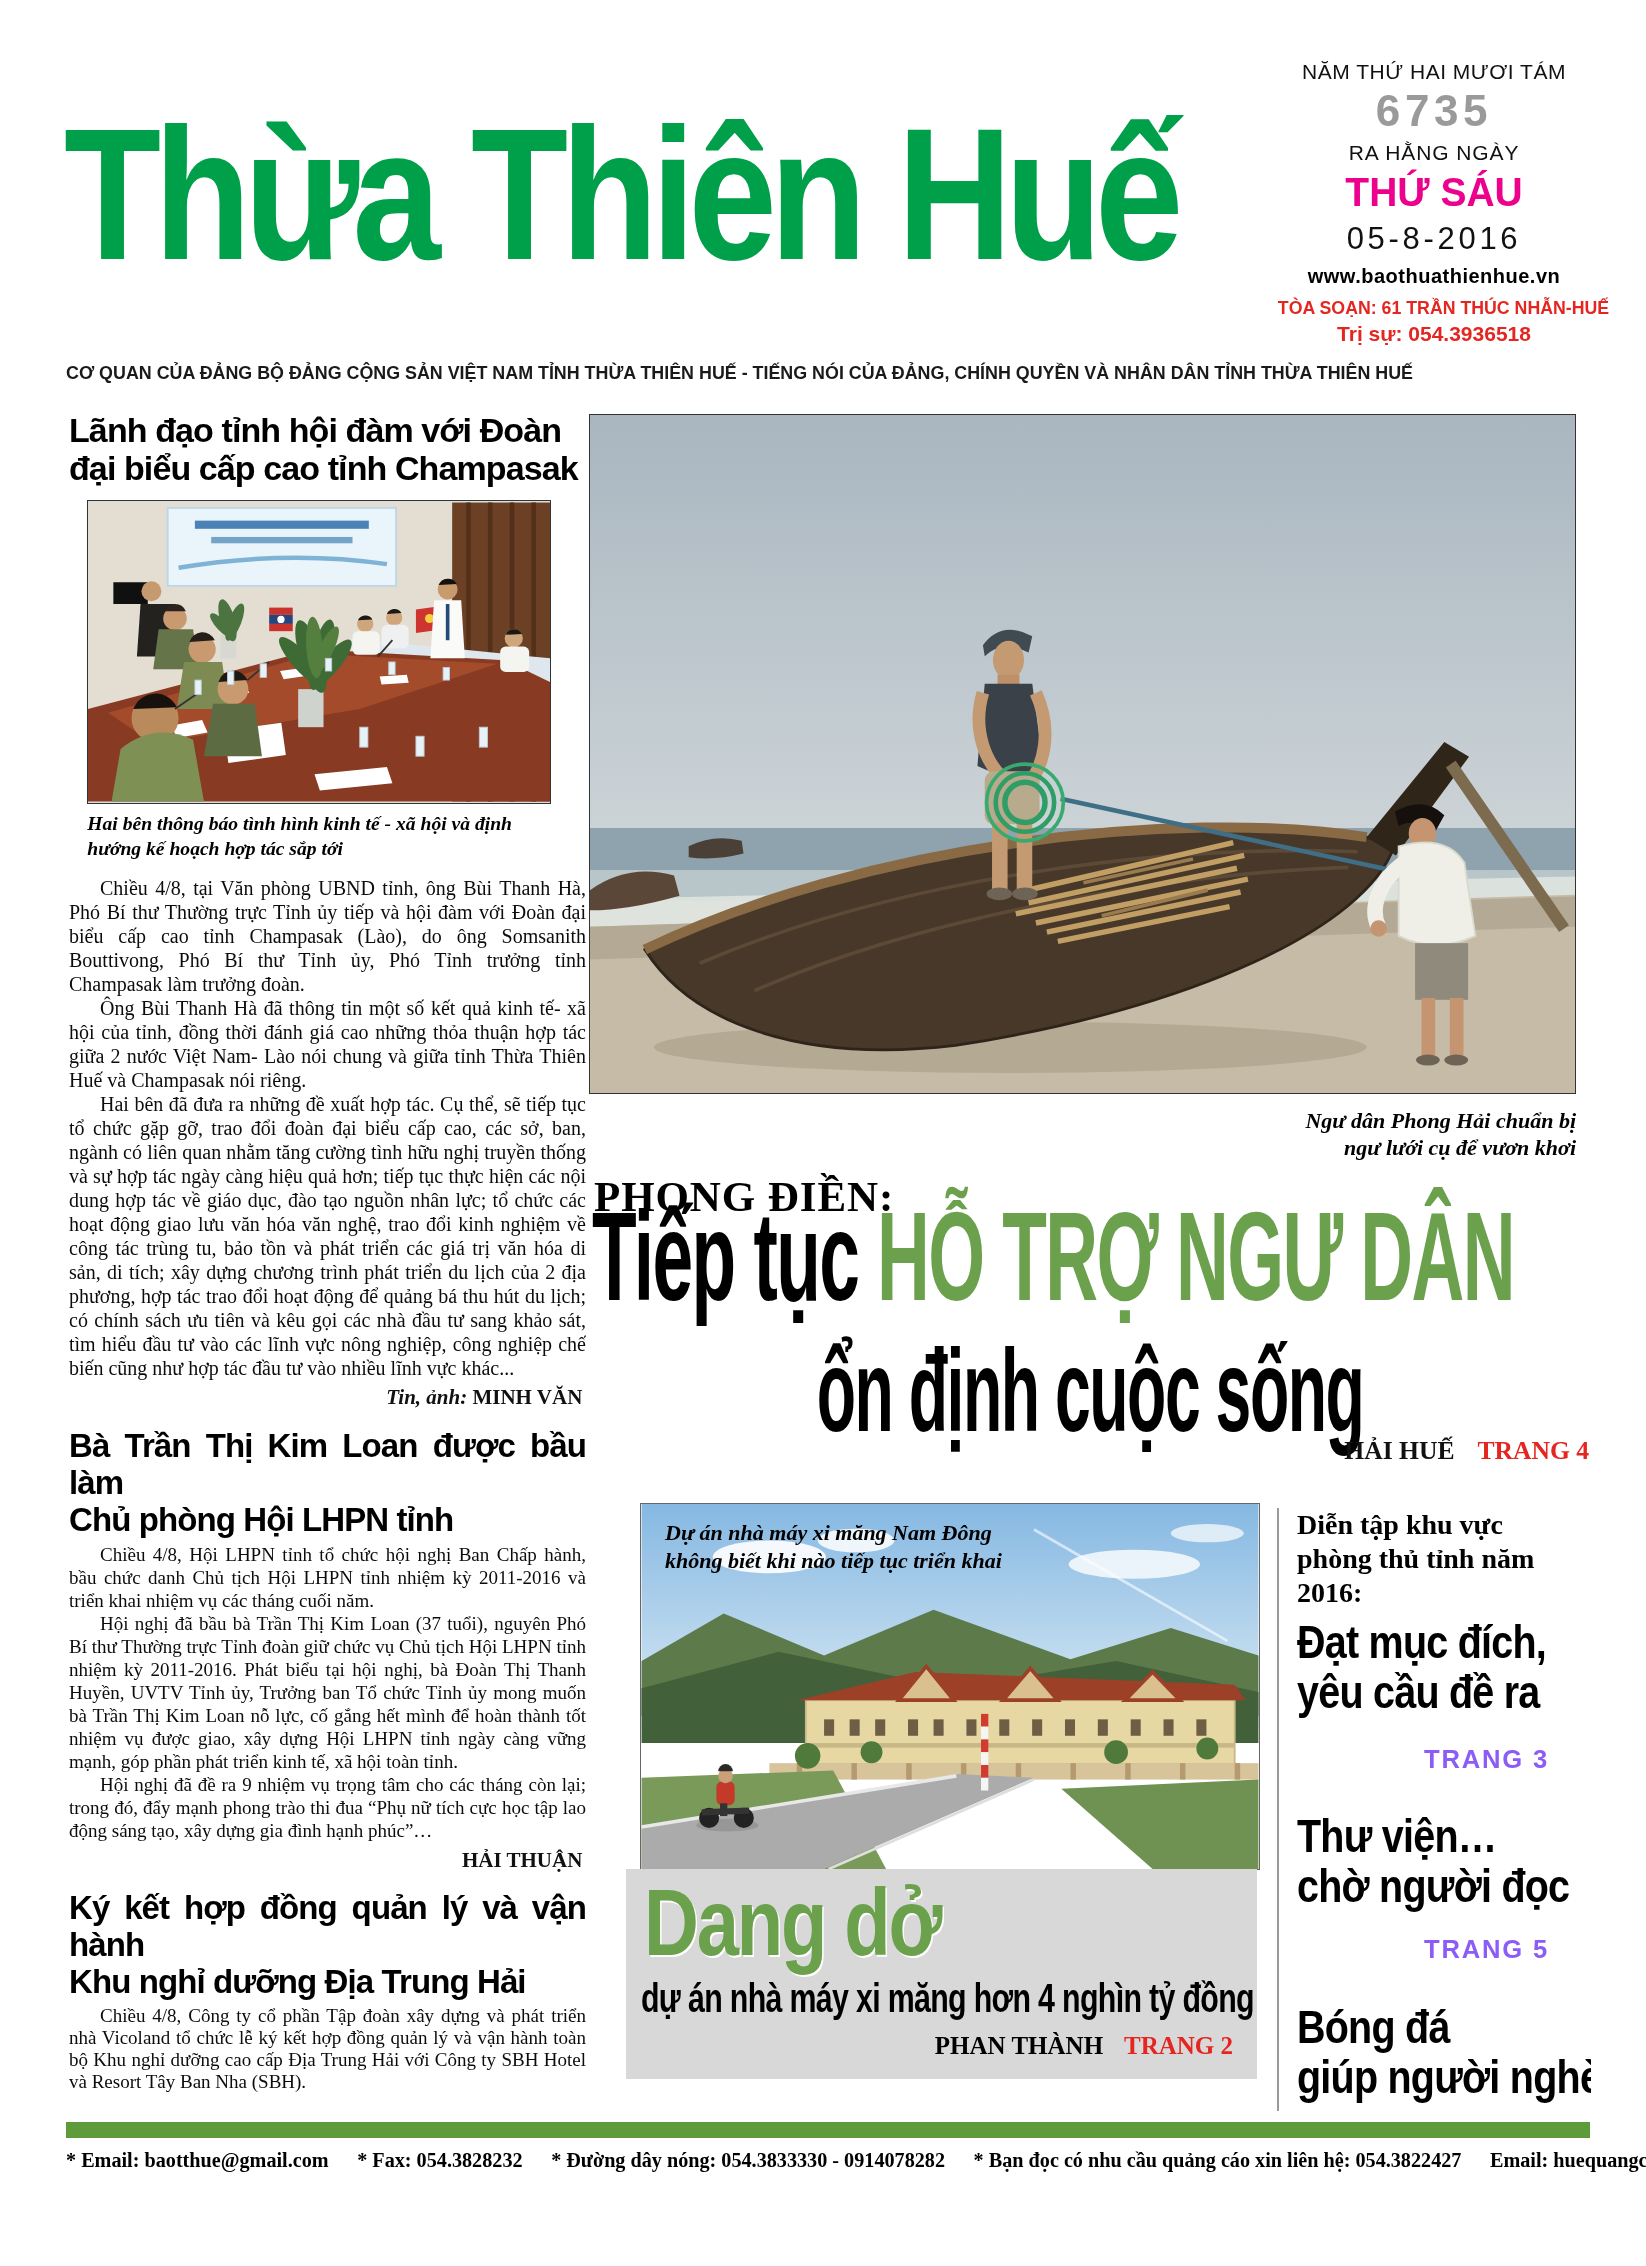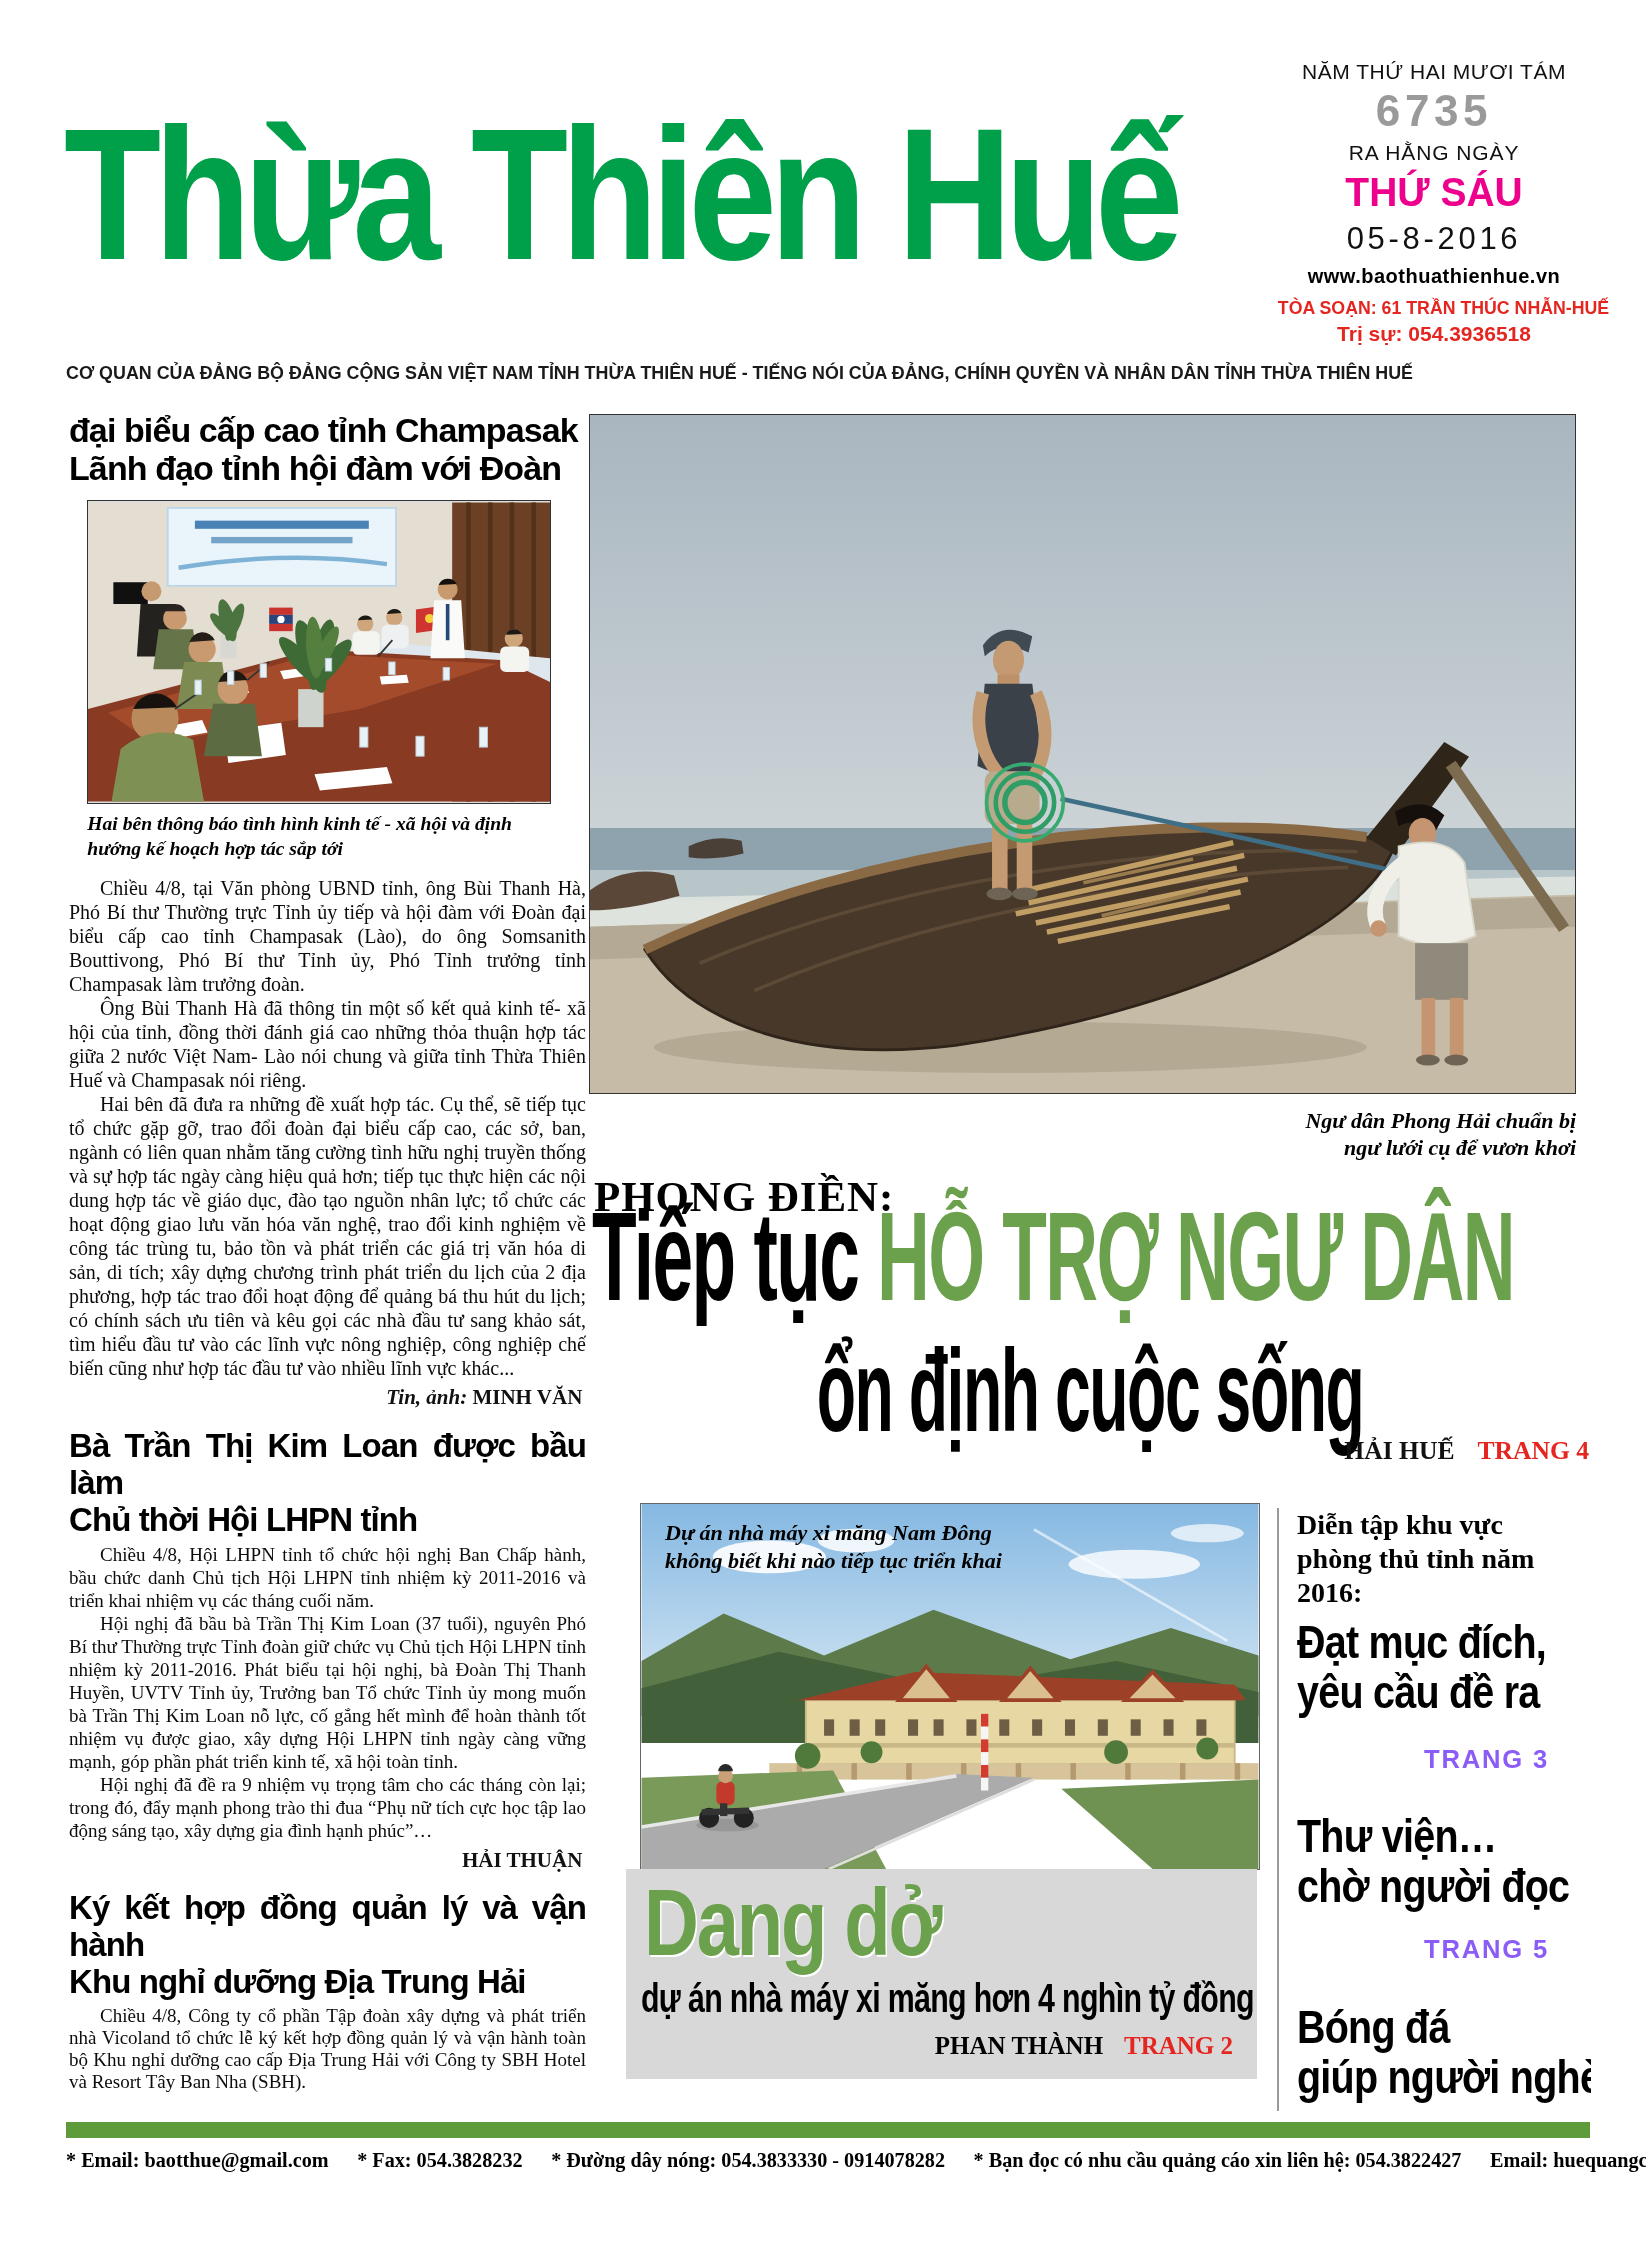--- a/index.html
+++ b/index.html
@@ -110,22 +110,22 @@
     <div class="ib-addr">TÒA SOẠN: 61 TRẦN THÚC NHẪN-HUẾ</div>
     <div class="ib-phone">Trị sự: 054.3936518</div>
   </div>
 
   <div class="abs tagline">CƠ QUAN CỦA ĐẢNG BỘ ĐẢNG CỘNG SẢN VIỆT NAM TỈNH THỪA THIÊN HUẾ  -  TIẾNG NÓI CỦA ĐẢNG, CHÍNH QUYỀN VÀ NHÂN DÂN TỈNH THỪA THIÊN HUẾ</div>
 
   <div class="abs leftcol">
 
     <div>
       <div class="lc-headline">
+        <div>Lãnh đạo tỉnh hội đàm với Đoàn</div>
         <div>đại biểu cấp cao tỉnh Champasak</div>
-        <div>Lãnh đạo tỉnh hội đàm với Đoàn</div>
       </div>
 
       <div class="photo-frame photo1">
         <svg viewBox="0 0 510 330" aria-hidden="true">
           <rect width="510" height="330" fill="#e3ddd2"></rect>
           <rect x="402" width="108" height="330" fill="#6b4024"></rect>
           <g stroke="#53301a" stroke-width="5">
             <line x1="420" y1="0" x2="420" y2="330"></line>
               <line x1="444" y1="0" x2="444" y2="330"></line>
             <line x1="468" y1="0" x2="468" y2="330"></line>
@@ -239,21 +239,21 @@
       </div>
       <div class="byline">
         <span class="ital">Tin, ảnh:</span>
         <span>MINH VĂN</span>
       </div>
     </div>
 
     <div class="h2gap">
       <div class="lc-headline" style="font-size:33px;line-height:37px;margin-top:12px;">
         <div class="jline">Bà Trần Thị Kim Loan được bầu làm</div>
-        <div>Chủ thời Hội LHPN tỉnh</div>
+        <div>Chủ phòng Hội LHPN tỉnh</div>
       </div>
       <div class="body-art body2">
         <p>Chiều 4/8, Hội LHPN tỉnh tổ chức hội nghị Ban Chấp hành, bầu chức danh Chủ tịch Hội LHPN tỉnh nhiệm kỳ 2011-2016 và triển khai nhiệm vụ các tháng cuối năm.</p>
         <p>Hội nghị đã bầu bà Trần Thị Kim Loan (37 tuổi), nguyên Phó Bí thư Thường trực Tỉnh đoàn giữ chức vụ Chủ tịch Hội LHPN tỉnh nhiệm kỳ 2011-2016. Phát biểu tại hội nghị, bà Đoàn Thị Thanh Huyền, UVTV Tỉnh ủy, Trưởng ban Tổ chức Tỉnh ủy mong muốn bà Trần Thị Kim Loan nỗ lực, cố gắng hết mình để hoàn thành tốt nhiệm vụ được giao, xây dựng Hội LHPN tỉnh ngày càng vững mạnh, góp phần phát triển kinh tế, xã hội toàn tỉnh.</p>
         <p>Hội nghị đã đề ra 9 nhiệm vụ trọng tâm cho các tháng còn lại; trong đó, đẩy mạnh phong trào thi đua “Phụ nữ tích cực học tập lao động sáng tạo, xây dựng gia đình hạnh phúc”…</p>
       </div>
       <div class="byline">
         <span>HẢI THUẬN</span>
       </div>
     </div>

